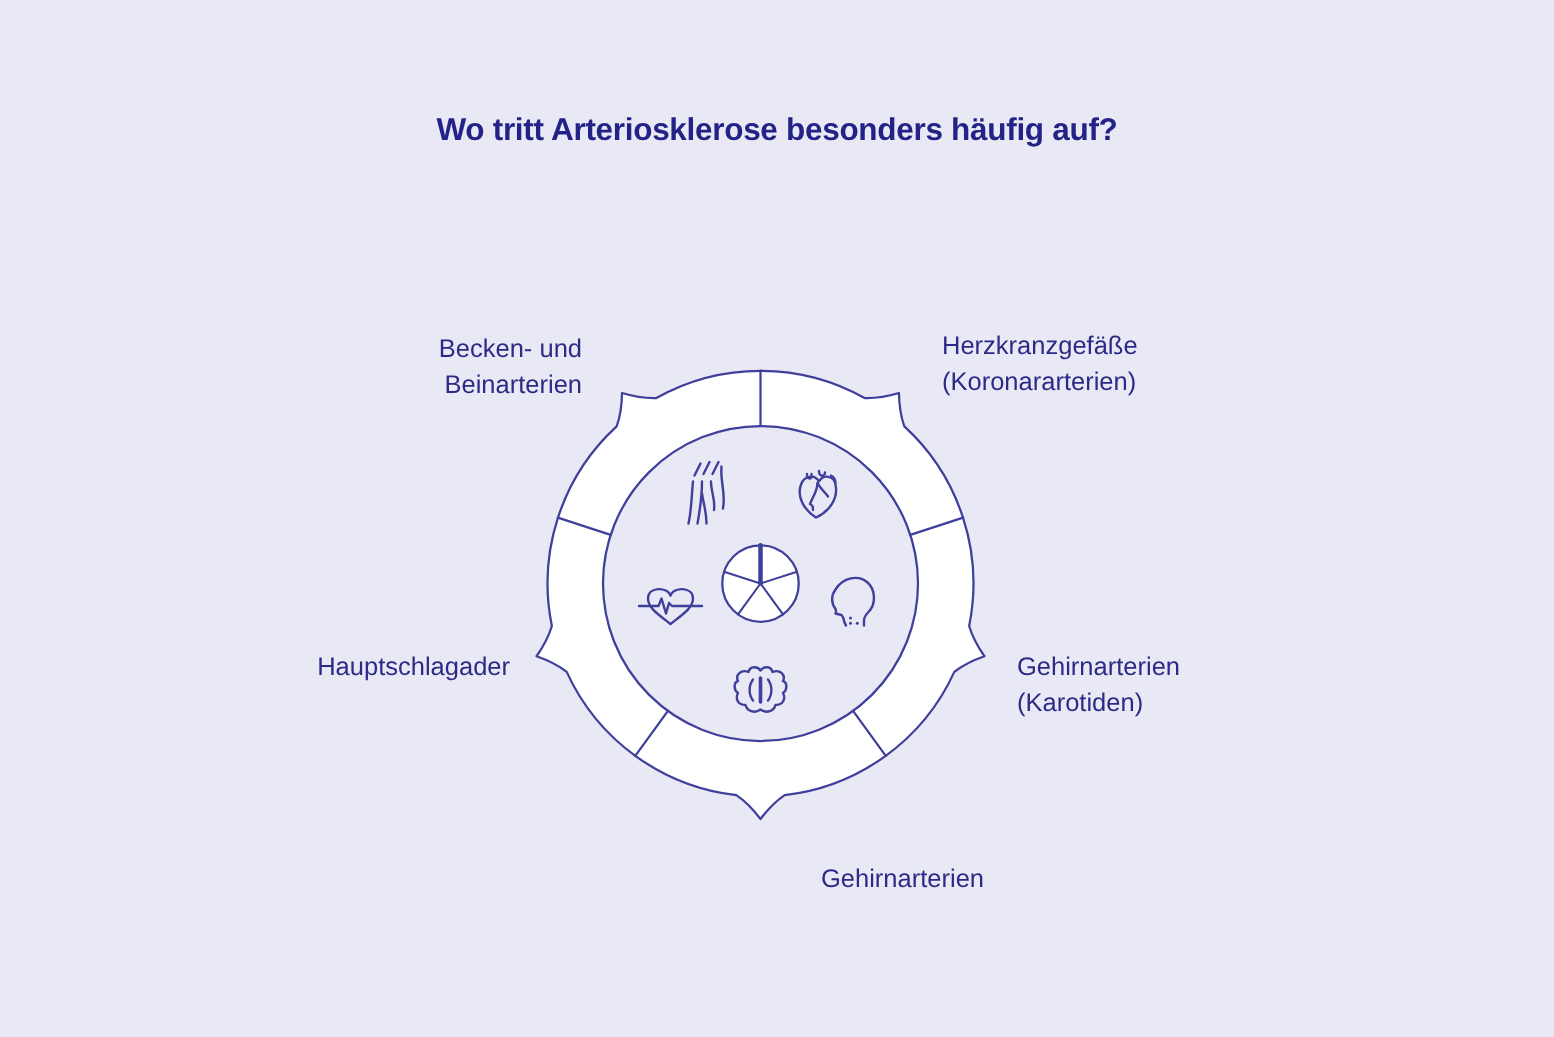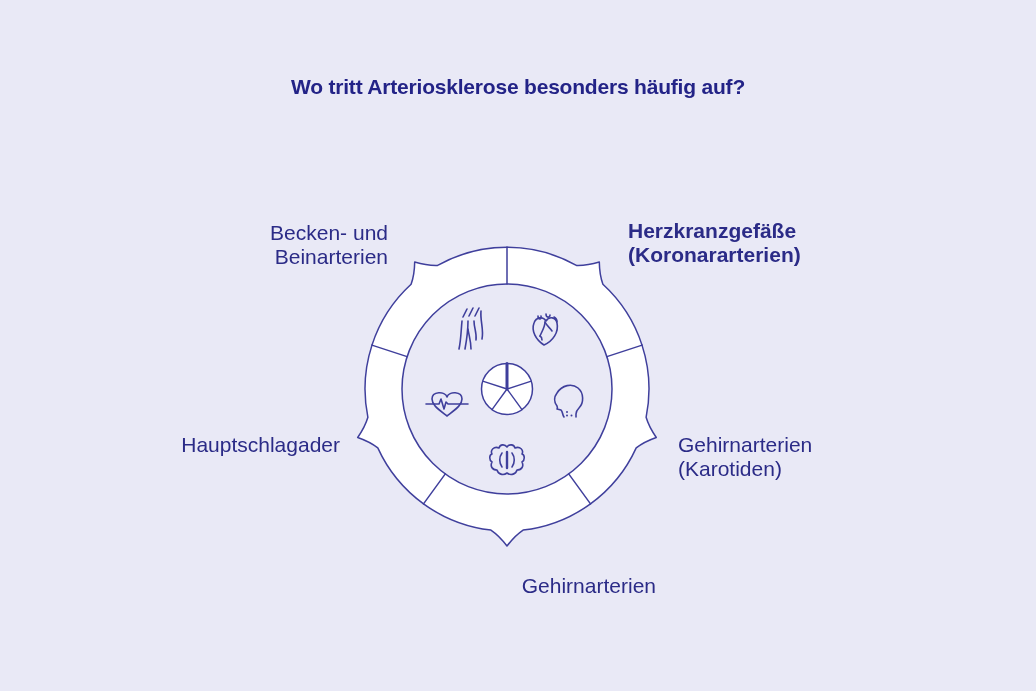--- a/index.html
+++ b/index.html
@@ -18,25 +18,25 @@
     overflow:hidden;
   }
   .canvas{position:relative;width:1036px;height:597px;background:var(--background);}
   .title{
     position:absolute;top:75px;left:0;width:1036px;
     text-align:center;font-size:21px;font-weight:bold;
     letter-spacing:-0.2px;color:var(--title);
   }
   .wheel-wrap{position:absolute;left:297px;top:179px;width:420px;height:420px;}
   .label{
-    position:absolute;font-size:21px;line-height:24px;color:var(--text);
+    position:absolute;font-size:17px;line-height:24px;color:var(--text);
   }
   .label .ln{display:block;}
   .lbl-pelvic{top:221px;right:648px;text-align:right;}
-  .lbl-coronary{top:219px;left:628px;text-align:left;font-weight:bold;}
+  .lbl-coronary{top:219px;left:628px;text-align:left;}
   .lbl-aorta{top:433px;right:696px;text-align:right;margin-left:12px;}
   .lbl-carotid{top:433px;left:678px;text-align:left;}
   .lbl-cerebral{top:574px;left:356px;width:300px;text-align:right;}
   
   .st{fill:none;stroke:var(--stroke);stroke-width:1.5;stroke-linecap:round;stroke-linejoin:round;}
   .ring{fill:var(--ring-fill);stroke:var(--stroke);stroke-width:1.5;stroke-linejoin:round;}
   .inner{fill:var(--background);stroke:var(--stroke);stroke-width:1.5;}
   .hub{fill:var(--ring-fill);stroke:var(--stroke);stroke-width:1.5;}
   .icon path{fill:none;stroke:var(--stroke);stroke-width:1.6;stroke-linecap:round;stroke-linejoin:round;}
   .icon circle.dot{fill:var(--stroke);stroke:none;}

